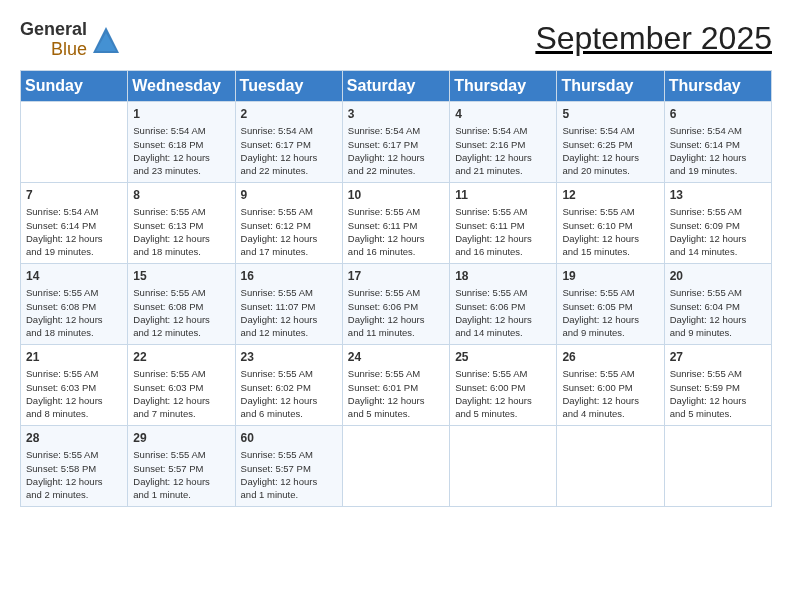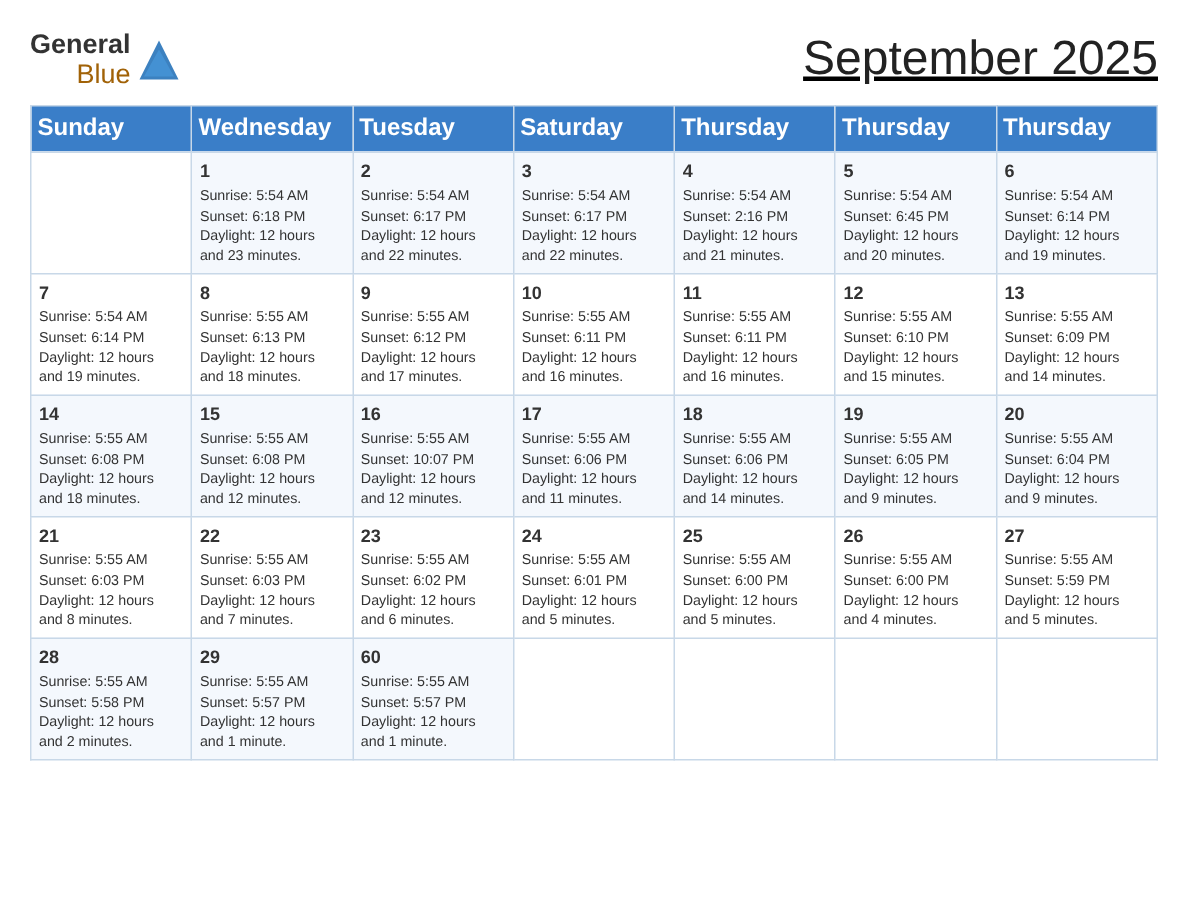--- a/index.html
+++ b/index.html
@@ -150,21 +150,21 @@
         <td>
           <span class="day-num">4</span>
           <div>Sunrise: 5:54 AM</div>
           <div>Sunset: 2:16 PM</div>
           <div>Daylight: 12 hours</div>
           <div>and 21 minutes.</div>
         </td>
         <td>
           <span class="day-num">5</span>
           <div>Sunrise: 5:54 AM</div>
-          <div>Sunset: 6:45 PM</div>
+          <div>Sunset: 6:25 PM</div>
           <div>Daylight: 12 hours</div>
           <div>and 20 minutes.</div>
         </td>
         <td>
           <span class="day-num">6</span>
           <div>Sunrise: 5:54 AM</div>
           <div>Sunset: 6:14 PM</div>
           <div>Daylight: 12 hours</div>
           <div>and 19 minutes.</div>
         </td>
@@ -231,21 +231,21 @@
         <td>
           <span class="day-num">15</span>
           <div>Sunrise: 5:55 AM</div>
           <div>Sunset: 6:08 PM</div>
           <div>Daylight: 12 hours</div>
           <div>and 12 minutes.</div>
         </td>
         <td>
           <span class="day-num">16</span>
           <div>Sunrise: 5:55 AM</div>
-          <div>Sunset: 10:07 PM</div>
+          <div>Sunset: 11:07 PM</div>
           <div>Daylight: 12 hours</div>
           <div>and 12 minutes.</div>
         </td>
         <td>
           <span class="day-num">17</span>
           <div>Sunrise: 5:55 AM</div>
           <div>Sunset: 6:06 PM</div>
           <div>Daylight: 12 hours</div>
           <div>and 11 minutes.</div>
         </td>

